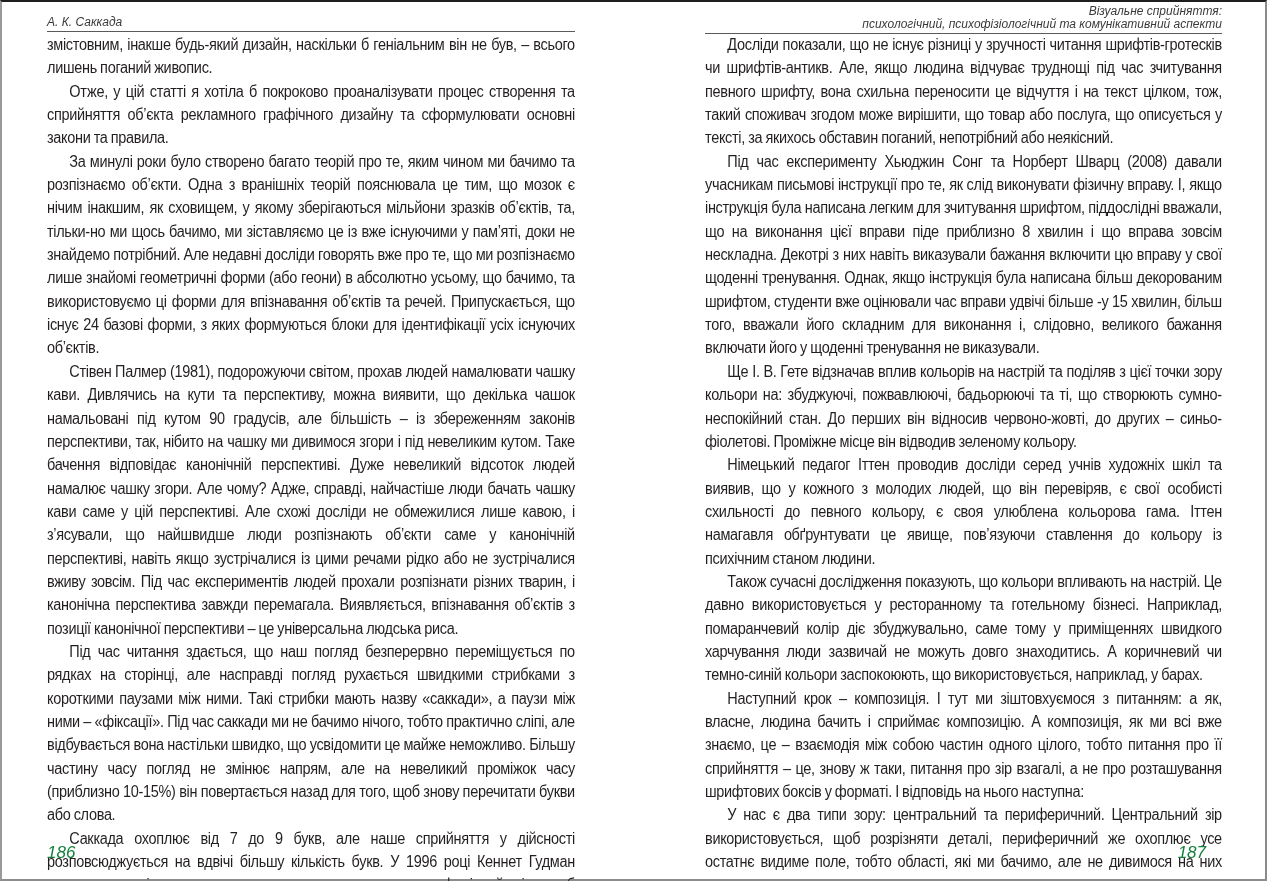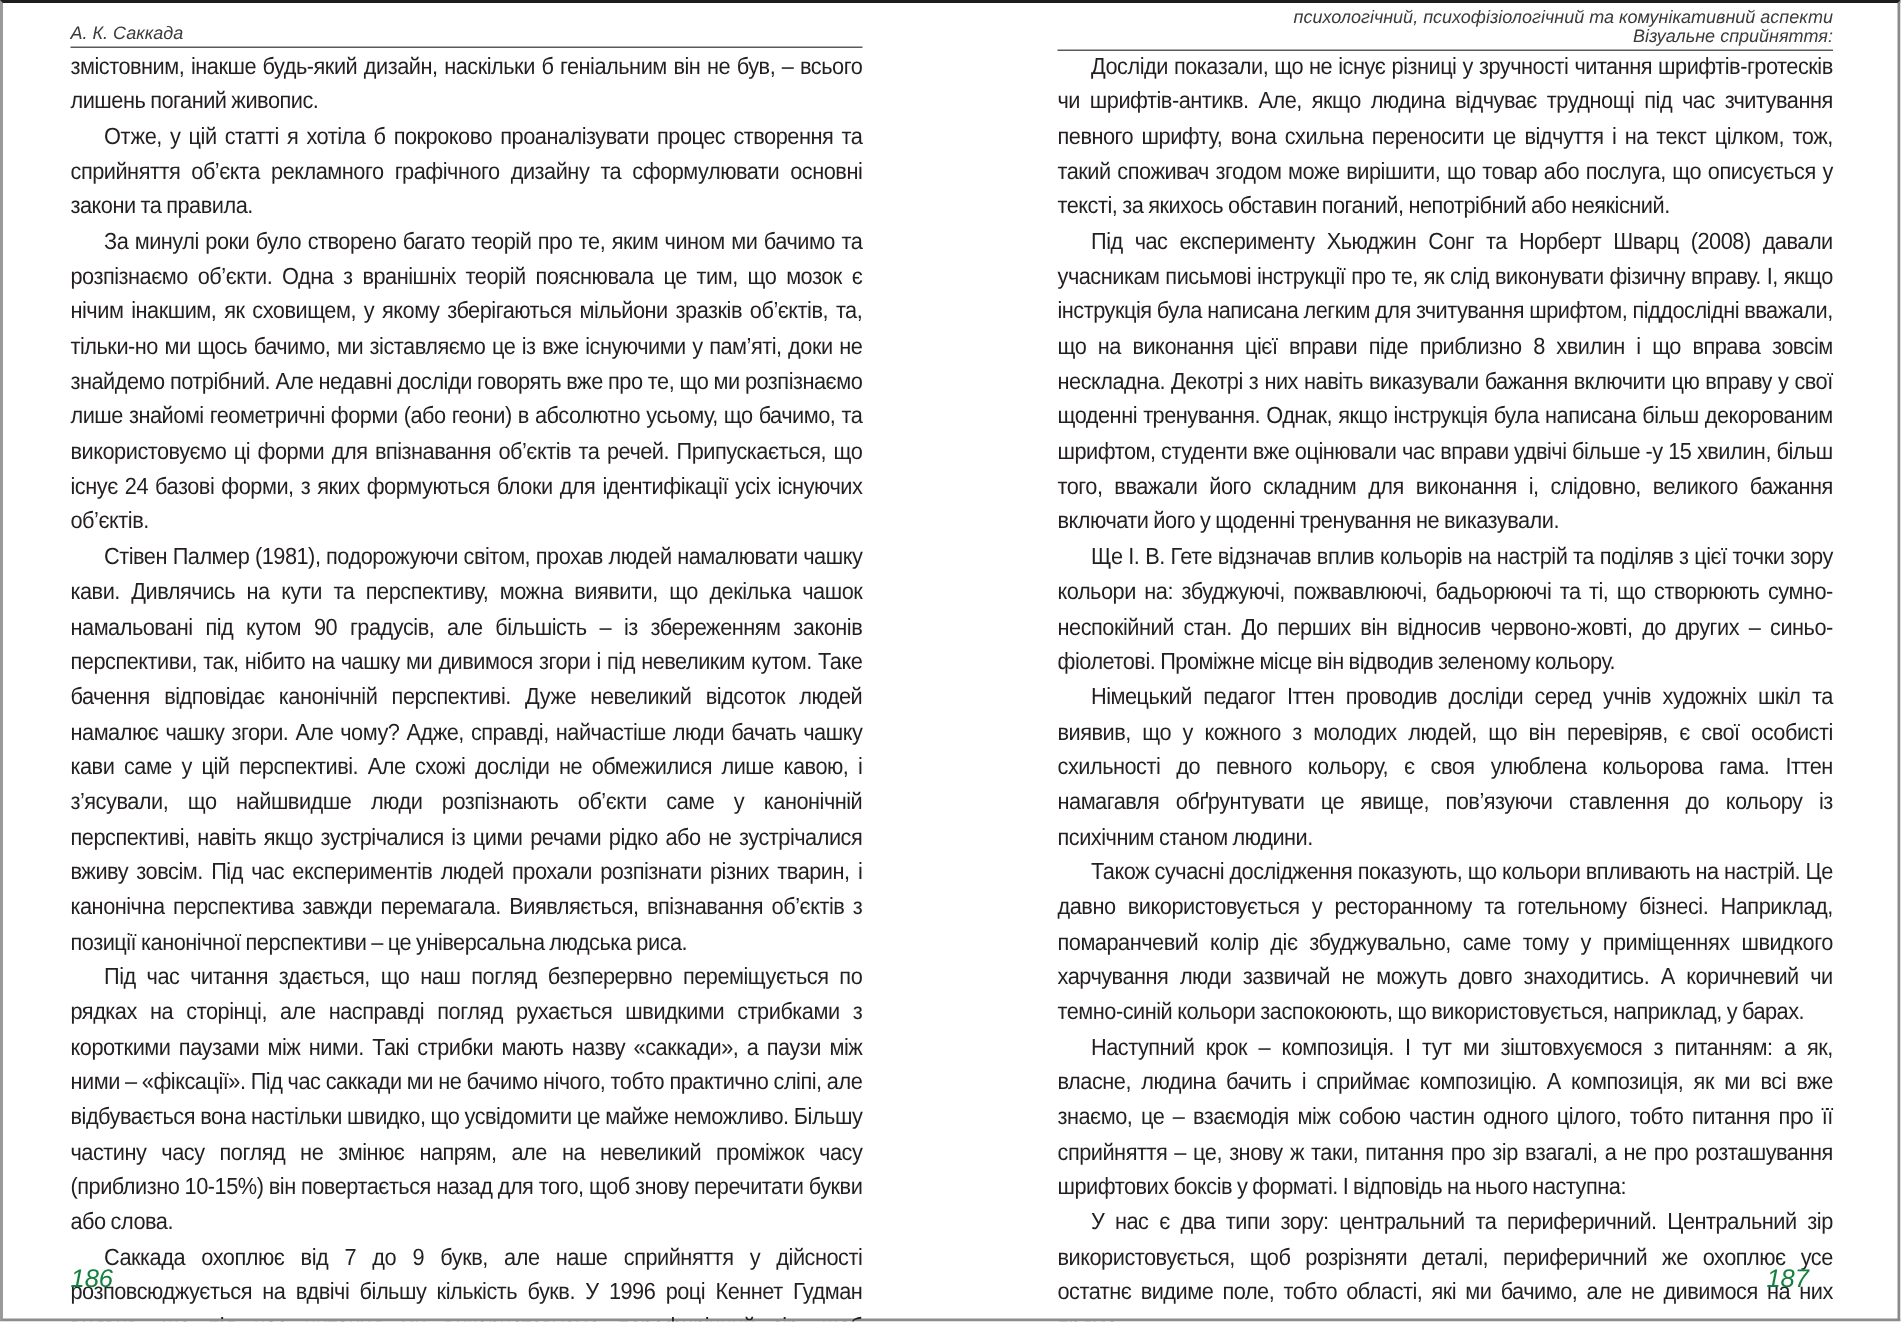--- a/index.html
+++ b/index.html
@@ -56,22 +56,22 @@
     <p>За минулі роки було створено багато теорій про те, яким чином ми бачимо та розпізнаємо об’єкти. Одна з вранішніх теорій пояснювала це тим, що мозок є нічим інакшим, як сховищем, у якому зберігаються мільйони зразків об’єктів, та, тільки-но ми щось бачимо, ми зіставляємо це із вже існуючими у пам’яті, доки не знайдемо потрібний. Але недавні досліди говорять вже про те, що ми розпізнаємо лише знайомі геометричні форми (або геони) в абсолютно усьому, що бачимо, та використовуємо ці форми для впізнавання об’єктів та речей. Припускається, що існує 24 базові форми, з яких формуються блоки для ідентифікації усіх існуючих об’єктів.</p>
     <p>Стівен Палмер (1981), подорожуючи світом, прохав людей намалювати чашку кави. Дивлячись на кути та перспективу, можна виявити, що декілька чашок намальовані під кутом 90 градусів, але більшість – із збереженням законів перспективи, так, нібито на чашку ми дивимося згори і під невеликим кутом. Таке бачення відповідає канонічній перспективі. Дуже невеликий відсоток людей намалює чашку згори. Але чому? Адже, справді, найчастіше люди бачать чашку кави саме у цій перспективі. Але схожі досліди не обмежилися лише кавою, і з’ясували, що найшвидше люди розпізнають об’єкти саме у канонічній перспективі, навіть якщо зустрічалися із цими речами рідко або не зустрічалися вживу зовсім. Під час експериментів людей прохали розпізнати різних тварин, і канонічна перспектива завжди перемагала. Виявляється, впізнавання об’єктів з позиції канонічної перспективи – це універсальна людська риса.</p>
     <p>Під час читання здається, що наш погляд безперервно переміщується по рядках на сторінці, але насправді погляд рухається швидкими стрибками з короткими паузами між ними. Такі стрибки мають назву «саккади», а паузи між ними – «фіксації». Під час саккади ми не бачимо нічого, тобто практично сліпі, але відбувається вона настільки швидко, що усвідомити це майже неможливо. Більшу частину часу погляд не змінює напрям, але на невеликий проміжок часу (приблизно 10-15%) він повертається назад для того, щоб знову перечитати букви або слова.</p>
     <p>Саккада охоплює від 7 до 9 букв, але наше сприйняття у дійсності розповсюджується на вдвічі більшу кількість букв. У 1996 році Кеннет Гудман виявив, що під час читання ми використовуємо перефирічний зір, щоб «побачити» наступний фрагмент тексту. Людина зазирає наперед приблизно на 15 літер, переглядаючи символи у відповідності із прийнятною традицією читання, але кожного разу відбувається стрибок назад і ми перечитуємо групи букв. Людина приблизно розуміє семантичне значення букв лише з 1 до 7, а з 8 до 15 лише розпізнає.</p>
   </div>
   <div class="folio">186</div>
 </div>
 
 <div class="page page-right">
   <div class="running-head">
+    <div>Візуальне сприйняття:</div>
     <div>психологічний, психофізіологічний та комунікативний аспекти</div>
-    <div>Візуальне сприйняття:</div>
   </div>
   <div class="body-text">
     <p>Досліди показали, що не існує різниці у зручності читання шрифтів-гротесків чи шрифтів-антикв. Але, якщо людина відчуває труднощі під час зчитування певного шрифту, вона схильна переносити це відчуття і на текст цілком, тож, такий споживач згодом може вирішити, що товар або послуга, що описується у тексті, за якихось обставин поганий, непотрібний або неякісний.</p>
     <p>Під час експерименту Хьюджин Сонг та Норберт Шварц (2008) давали учасникам письмові інструкції про те, як слід виконувати фізичну вправу. І, якщо інструкція була написана легким для зчитування шрифтом, піддослідні вважали, що на виконання цієї вправи піде приблизно 8 хвилин і що вправа зовсім нескладна. Декотрі з них навіть виказували бажання включити цю вправу у свої щоденні тренування. Однак, якщо інструкція була написана більш декорованим шрифтом, студенти вже оцінювали час вправи удвічі більше -у 15 хвилин, більш того, вважали його складним для виконання і, слідовно, великого бажання включати його у щоденні тренування не виказували.</p>
     <p>Ще І. В. Гете відзначав вплив кольорів на настрій та поділяв з цієї точки зору кольори на: збуджуючі, пожвавлюючі, бадьорюючі та ті, що створюють сумно-неспокійний стан. До перших він відносив червоно-жовті, до других – синьо-фіолетові. Проміжне місце він відводив зеленому кольору.</p>
     <p>Німецький педагог Іттен проводив досліди серед учнів художніх шкіл та виявив, що у кожного з молодих людей, що він перевіряв, є свої особисті схильності до певного кольору, є своя улюблена кольорова гама. Іттен намагавля обґрунтувати це явище, пов’язуючи ставлення до кольору із психічним станом людини.</p>
     <p>Також сучасні дослідження показують, що кольори впливають на настрій. Це давно використовується у ресторанному та готельному бізнесі. Наприклад, помаранчевий колір діє збуджувально, саме тому у приміщеннях швидкого харчування люди зазвичай не можуть довго знаходитись. А коричневий чи темно-синій кольори заспокоюють, що використовується, наприклад, у барах.</p>
     <p>Наступний крок – композиція. І тут ми зіштовхуємося з питанням: а як, власне, людина бачить і сприймає композицію. А композиція, як ми всі вже знаємо, це – взаємодія між собою частин одного цілого, тобто питання про її сприйняття – це, знову ж таки, питання про зір взагалі, а не про розташування шрифтових боксів у форматі. І відповідь на нього наступна:</p>
     <p>У нас є два типи зору: центральний та периферичний. Центральний зір використовується, щоб розрізняти деталі, периферичний же охоплює усе остатнє видиме поле, тобто області, які ми бачимо, але не дивимося на них прямо.</p>
 

